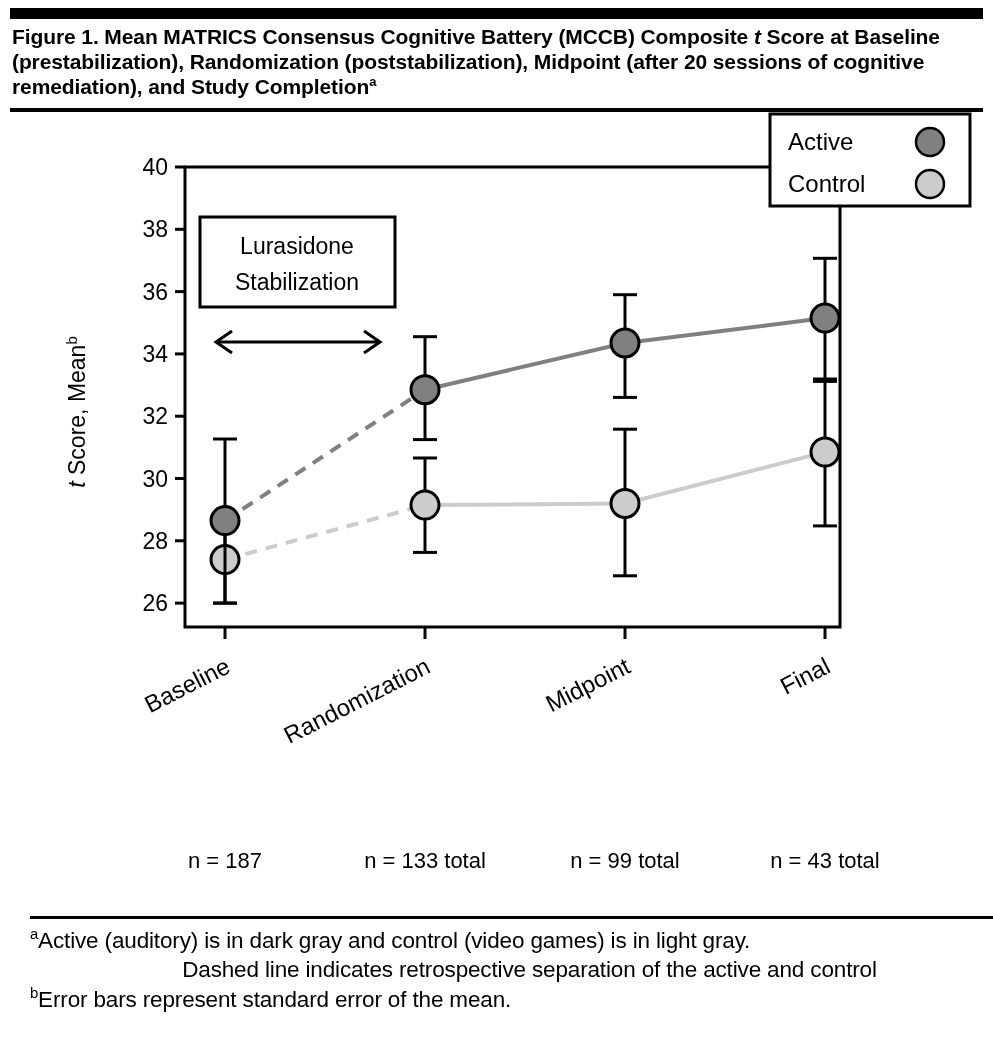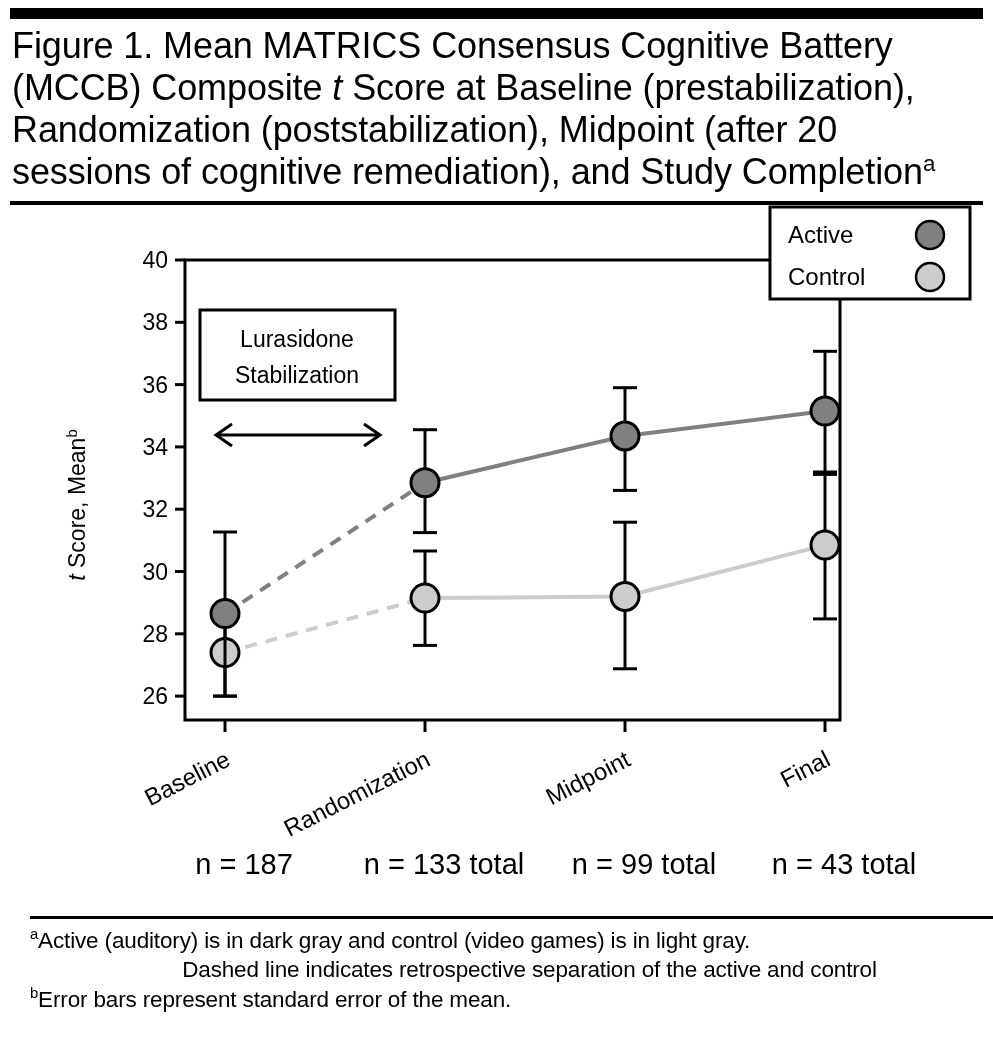--- a/index.html
+++ b/index.html
@@ -21,22 +21,22 @@
     position: relative;
     box-sizing: border-box;
     padding: 0 10px;
   }
   .top-rule {
     height: 11px;
     background: #000000;
     margin: 8px 0 6px 0;
   }
   .fig-title {
-    font-size: 36px;
-    font-weight: normal;
+    font-size: 21px;
+    font-weight: bold;
     line-height: 1.17;
     letter-spacing: -0.1px;
     padding: 0 2px 4px 2px;
   }
   .fig-title .ital { font-style: italic; }
   .fig-title sup { font-size: 0.62em; vertical-align: super; }
   .title-rule {
     height: 4px;
     background: #000000;
     margin: 4px 0 0 0;
@@ -68,24 +68,23 @@
   .foot-indent { padding-left: 26px; text-indent: 0; text-align: center; }
   .nlabels {
     position: absolute;
     top: 840px;
     left: 10px;
     width: 973px;
     height: 34px;
   }
   .nlabel {
     position: absolute;
-    font-size: 29px;
+    font-size: 22px;
     white-space: nowrap;
     transform: translateX(-50%);
-    margin-left: 19px;
   }
 </style>
 </head>
 <body>
 
 <div class="figure">
 
   <div class="top-rule"></div>
 
   <div class="fig-title">

